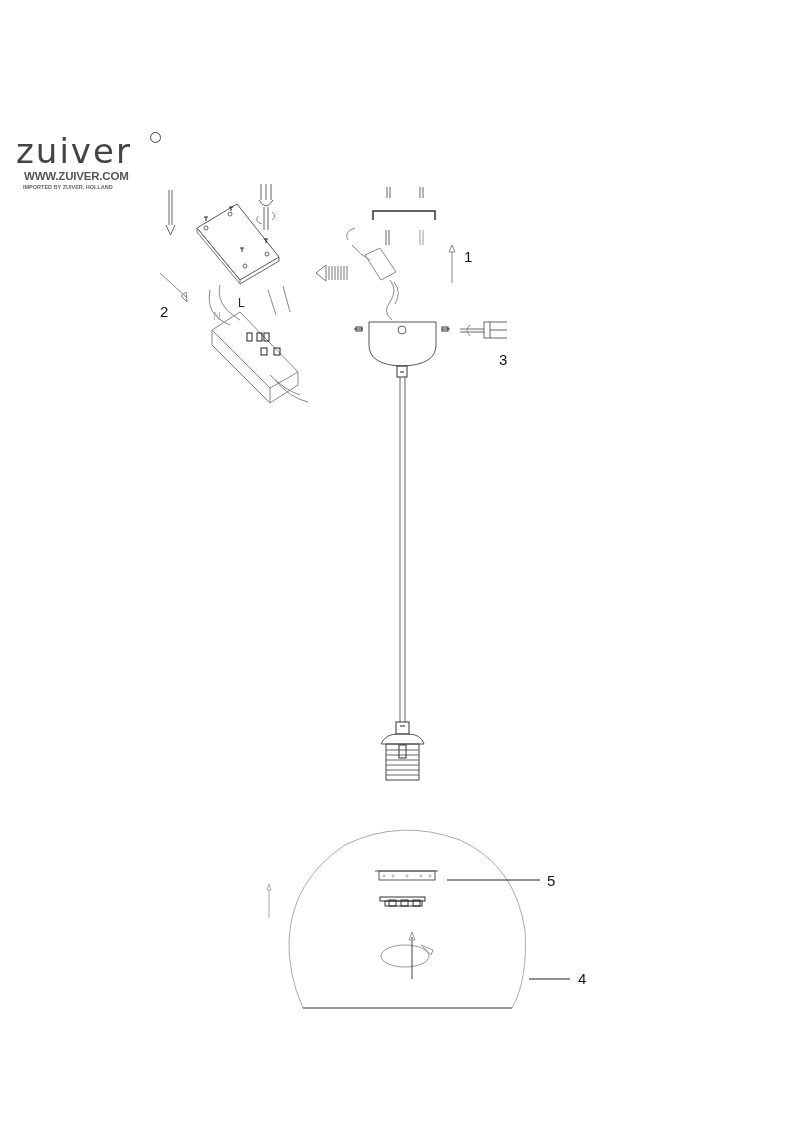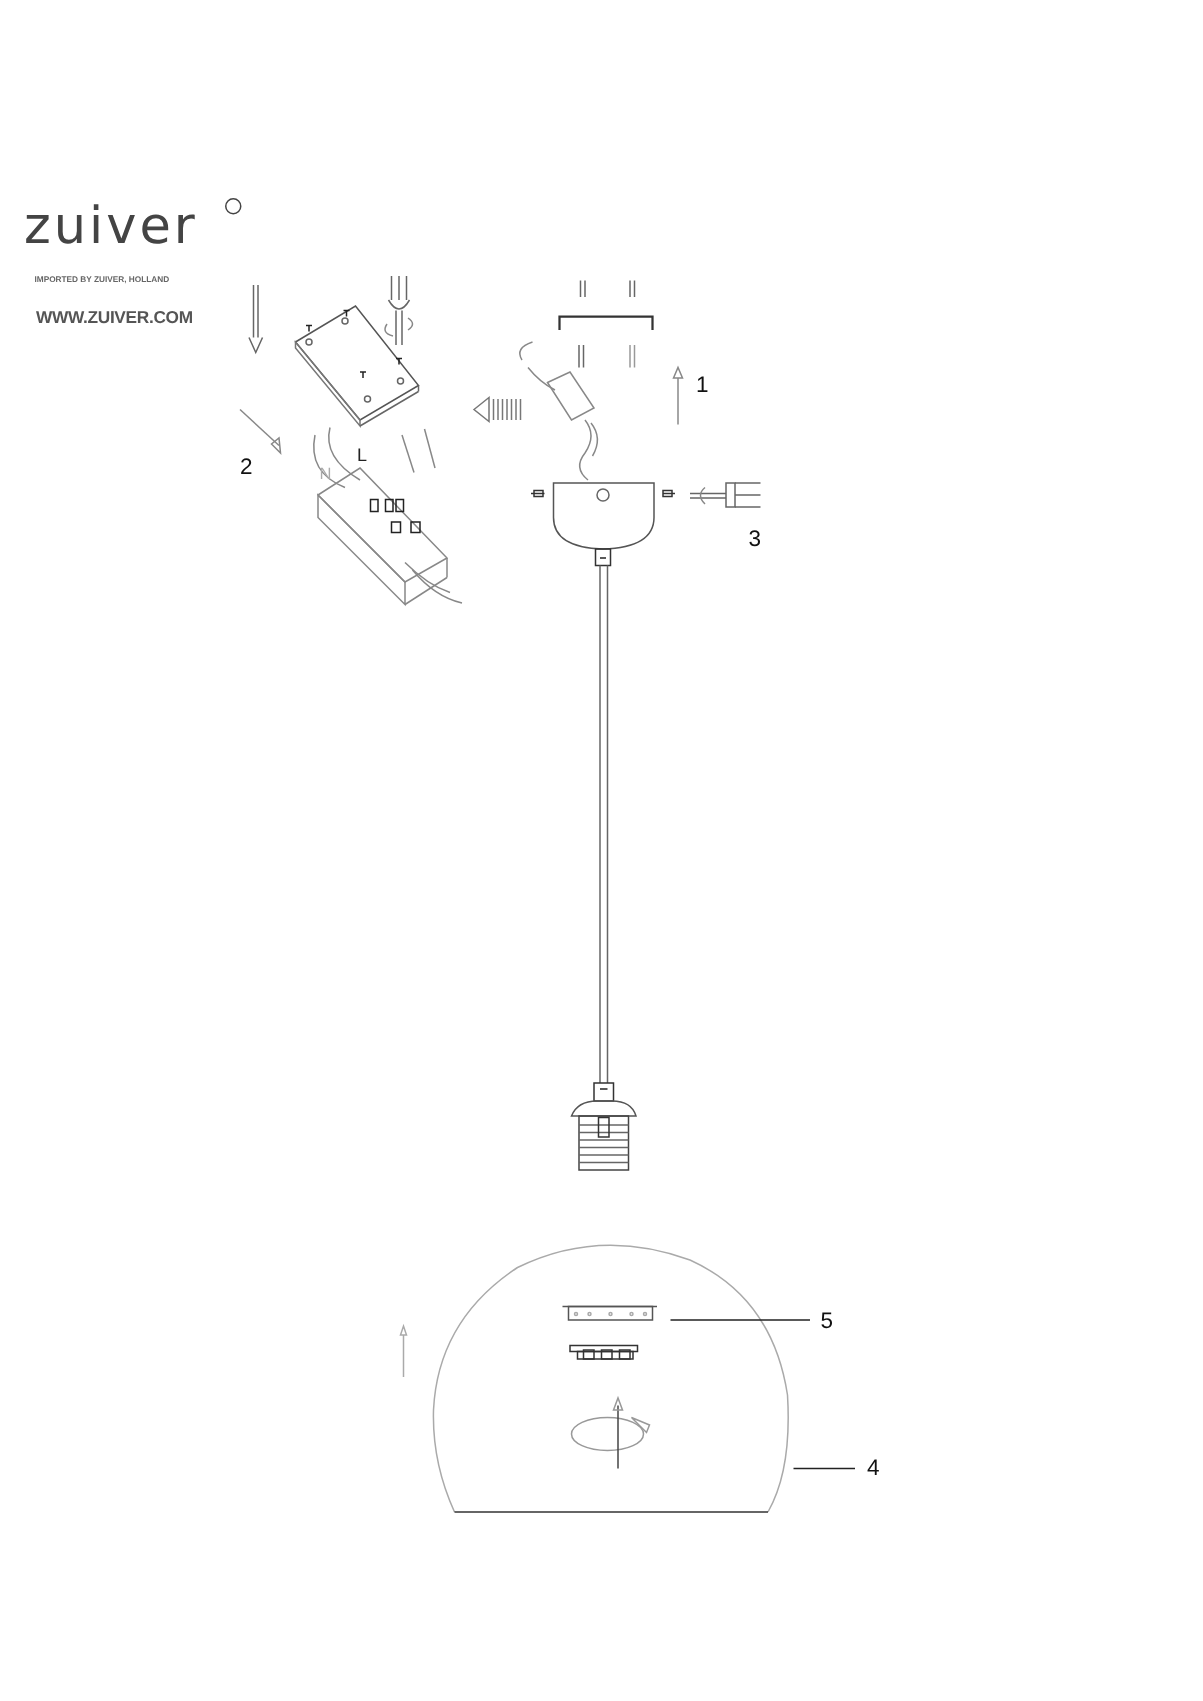--- a/index.html
+++ b/index.html
@@ -1,20 +1,20 @@
 <!DOCTYPE html>
 <html><head>
 <meta charset="utf-8">
 <style>
   html, body { margin:0; padding:0; background:#ffffff; }
   body { width:802px; height:1134px; position:relative; overflow:hidden; font-family:"Liberation Sans", sans-serif; }
   .abs { position:absolute; }
   .logo { left:16px; top:134px; font-family:"DejaVu Sans", sans-serif; font-size:34px; color:#444; letter-spacing:2px; font-weight:normal; line-height:1;text-align:right; }
   .logo-deg { left:150px; top:132px; width:9px; height:9px; border:1.5px solid #444; border-radius:50%; }
-  .url { left:24px; top:170px; font-size:11.5px; color:#555; font-weight:bold; letter-spacing:-0.2px;margin-top:36px; }
+  .url { left:24px; top:170px; font-size:11.5px; color:#555; font-weight:bold; letter-spacing:-0.2px; }
   .imported { left:23px; top:184px; font-size:5.5px; color:#666; font-weight:bold; }
   .num { font-size:15px; color:#111; }
   svg { position:absolute; left:0; top:0; }
 </style>
 </head>
 <body>
 
 <div class="abs logo">zuiver</div>
 <div class="abs logo-deg"></div>
 <div class="abs url">WWW.ZUIVER.COM</div>

